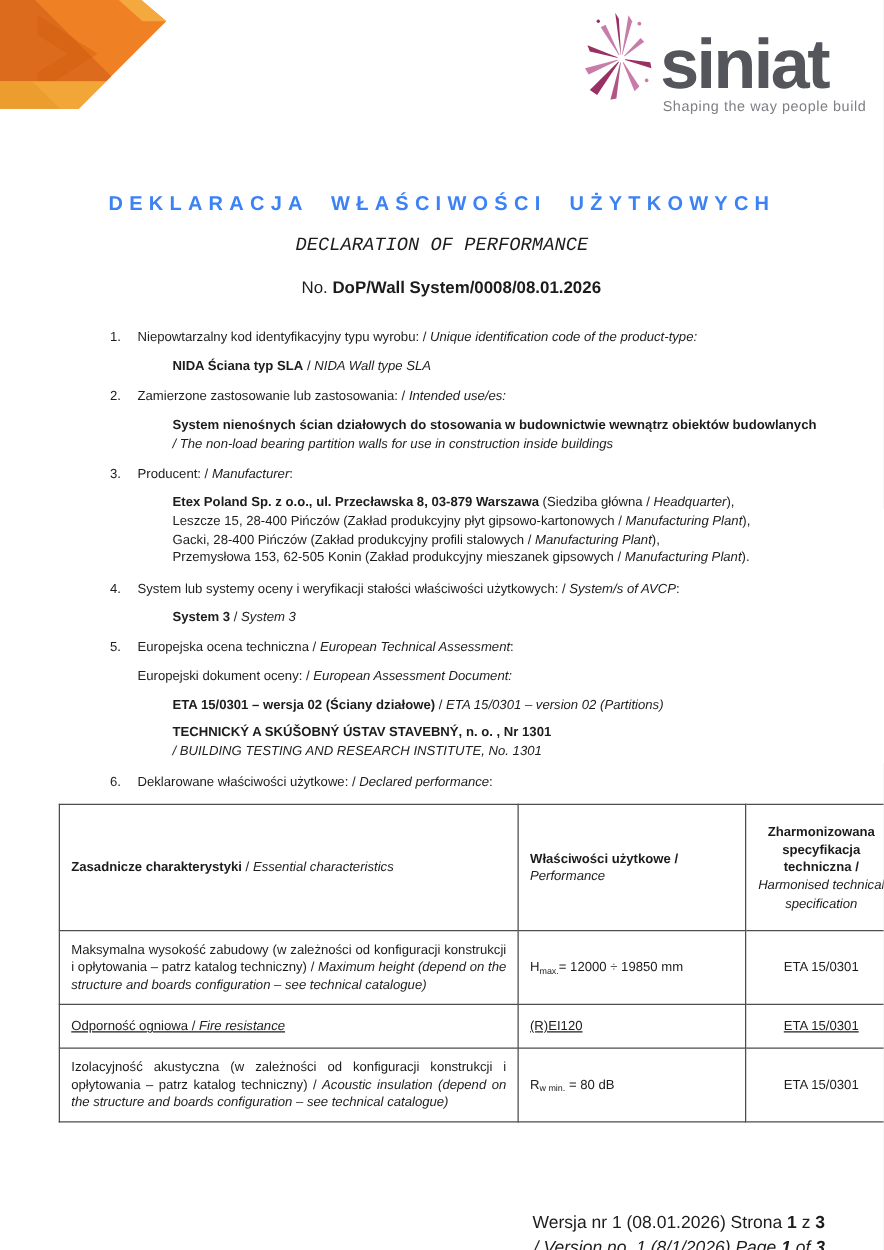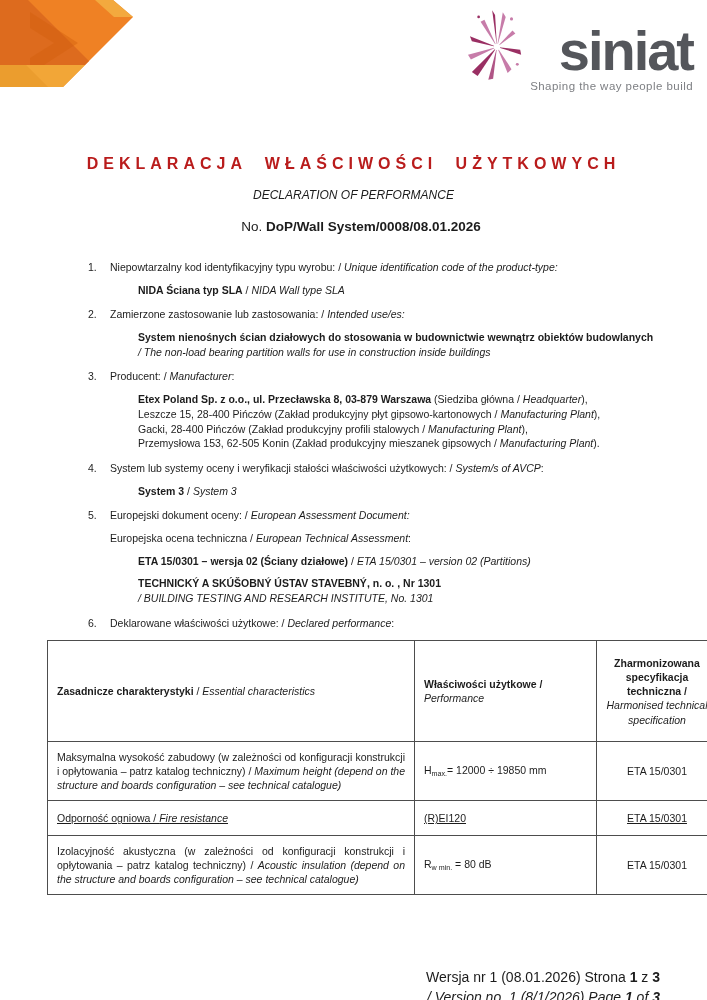--- a/index.html
+++ b/index.html
@@ -13,33 +13,33 @@
     margin:0 auto;
   }
   
   .corner{position:absolute;top:0;left:0;width:135px;height:90px;}
   
   .logo{position:absolute;top:8px;right:14px;display:flex;align-items:flex-end;}
   .logo-burst{width:58px;height:74px;margin-right:2px;margin-bottom:10px;}
   .logo-col{display:flex;flex-direction:column;}
   .logo-word{
     font-size:56px;font-weight:bold;color:#54565B;
-    letter-spacing:-2px;line-height:0.92;text-align:right;
+    letter-spacing:-2px;line-height:0.92;
   }
   .logo-tagline{
     font-size:11.5px;color:#7d7f83;letter-spacing:0.45px;
     margin-top:3px;padding-left:2px;
   }
   
   .title-wrap{margin-top:155px;text-align:center;}
   .doc-title{
-    margin:0;font-size:16px;font-weight:bold;color:#b91c1c;
+    margin:0;font-size:16px;font-weight:bold;color:#3b82f6;
     letter-spacing:5px;word-spacing:9px;
   }
-  .doc-subtitle{margin:15px 0 12px 0;font-size:12px;font-style:italic;}
+  .doc-subtitle{margin:15px 0 12px 0;font-size:15px;font-style:italic;font-family:Liberation Mono, monospace;}
   .doc-number{margin:17px 0 0 15px;font-size:13.5px;}
   
   .list{margin:26px 40px 0 88px;font-size:10.5px;line-height:1.4;}
   .item{display:flex;margin:0 0 10px 0;}
   .item .num{width:22px;flex:0 0 22px;}
   .item .content{flex:1;max-width:560px;}
   .content p{margin:0 0 8px 0;}
   .content p.ind{margin-left:28px;}
   .content p:last-child{margin-bottom:0;}
   
@@ -145,22 +145,22 @@
       <div class="num">4.</div>
       <div class="content">
         <p><span>System lub systemy oceny i weryfikacji stałości właściwości użytkowych: / </span><span class="ri">System/s of AVCP</span><span>:</span></p>
         <p class="ind"><span class="rb">System 3</span><span> / </span><span class="ri">System 3</span></p>
       </div>
     </div>
 
     <div class="item">
       <div class="num">5.</div>
       <div class="content">
+        <p><span>Europejska ocena techniczna / </span><span class="ri">European Technical Assessment</span><span>:</span></p>
         <p><span>Europejski dokument oceny: / </span><span class="ri">European Assessment Document:</span></p>
-        <p><span>Europejska ocena techniczna / </span><span class="ri">European Technical Assessment</span><span>:</span></p>
         <p class="ind"><span class="rb">ETA 15/0301 – wersja 02 (Ściany działowe)</span><span> / </span><span class="ri">ETA 15/0301 – version 02 (Partitions)</span></p>
         <p class="ind"><span class="rb">TECHNICKÝ A SKÚŠOBNÝ ÚSTAV STAVEBNÝ, n. o. , Nr 1301</span><br><span class="ri">/ BUILDING TESTING AND RESEARCH INSTITUTE, No. 1301</span></p>
       </div>
     </div>
 
     <div class="item">
       <div class="num">6.</div>
       <div class="content">
         <p><span>Deklarowane właściwości użytkowe: / </span><span class="ri">Declared performance</span><span>:</span></p>
       </div>

